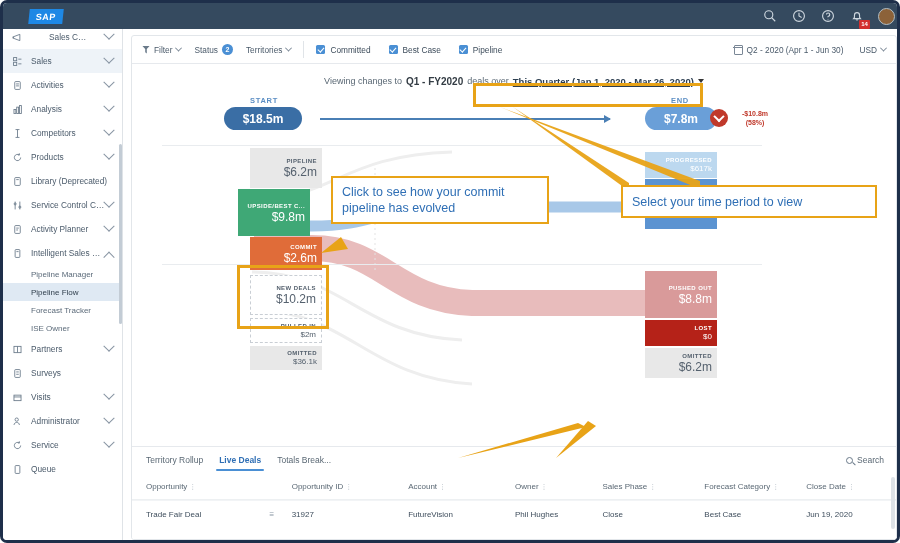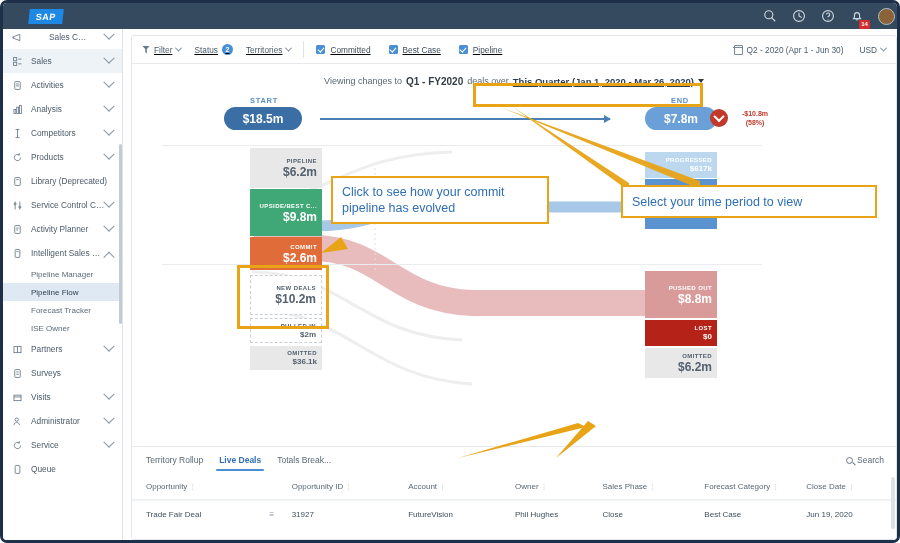--- a/index.html
+++ b/index.html
@@ -90,21 +90,21 @@
     position: absolute; left: 128px; top: 32px; width: 766px; height: 505px;
     background: #fff; border: 1px solid #e2e6ea;
     border-radius: 3px; overflow: hidden;
   }
 
   
   .toolbar {
     height: 28px; display: flex; align-items: center;
     border-bottom: 1px solid #e6e9ed; padding: 0 10px; gap: 0;
   }
-  .tb-group { display: flex; align-items: center; gap: 13px; text-decoration: underline; }
+  .tb-group { display: flex; align-items: center; gap: 13px; }
   .tb-btn {
     display: flex; align-items: center; gap: 4px;
     font-size: 8.3px; color: #4a5a6a; cursor: default;
   }
   .funnel {
     width: 8px; height: 8px;
     clip-path: polygon(0 0, 100% 0, 60% 45%, 60% 100%, 40% 85%, 40% 45%);
     background: #6a7a8a;
   }
   .pill-count {
@@ -186,21 +186,21 @@
   
   .sankey { position: relative; height: 268px; }
   .node {
     position: absolute; display: flex; flex-direction: column;
     align-items: flex-end; justify-content: center; padding: 2px 5px;
   }
   .node-name {
     font-size: 6px; font-weight: bold; letter-spacing: .4px;
     line-height: 8px; text-transform: uppercase;
   }
-  .node-val { font-size: 12px; font-weight: bold; line-height: 14px; }
+  .node-val { font-size: 12px; font-weight: normal; line-height: 14px; }
   .node-val.sm { font-size: 8px; line-height: 10px; }
   .divider-h { position: absolute; height: 1px; background: #e9ecef; }
 
   
   .callout {
     position: absolute; background: #fff;
     border: 2.5px solid #e8a317; color: #2f6fb5;
     font-size: 12.5px; line-height: 16px; padding: 6px 9px;
     z-index: 40;
   }
@@ -577,21 +577,21 @@
         <line x1="243" y1="28" x2="243" y2="130" stroke="#e3e3e3" stroke-width="1" stroke-dasharray="2,3"></line>
       </svg>
 
       <div class="divider-h" style="left:30px; top:5px; width:600px;"></div>
       <div class="divider-h" style="left:30px; top:124px; width:600px;"></div>
 
       <div class="node" style="left:118px; top:8px; width:72px; height:40px; background:#e8e8e8; color:#55616e;">
         <span class="node-name">PIPELINE</span>
         <span class="node-val">$6.2m</span>
       </div>
-      <div class="node" style="left:118px; top:49px; width:72px; height:47px; background:#3fa876; color:#ffffff;">
+      <div class="node" style="left:106px; top:49px; width:72px; height:47px; background:#3fa876; color:#ffffff;">
         <span class="node-name">UPSIDE/BEST C...</span>
         <span class="node-val">$9.8m</span>
       </div>
       <div class="node" style="left:118px; top:97px; width:72px; height:33px; background:#e06c39; color:#ffffff;">
         <span class="node-name">COMMIT</span>
         <span class="node-val">$2.6m</span>
       </div>
       <div class="node" style="left:118px; top:135px; width:72px; height:40px; background:#ffffff; color:#55616e; border:1px dashed #c9ced4;">
         <span class="node-name">NEW DEALS</span>
         <span class="node-val">$10.2m</span>

